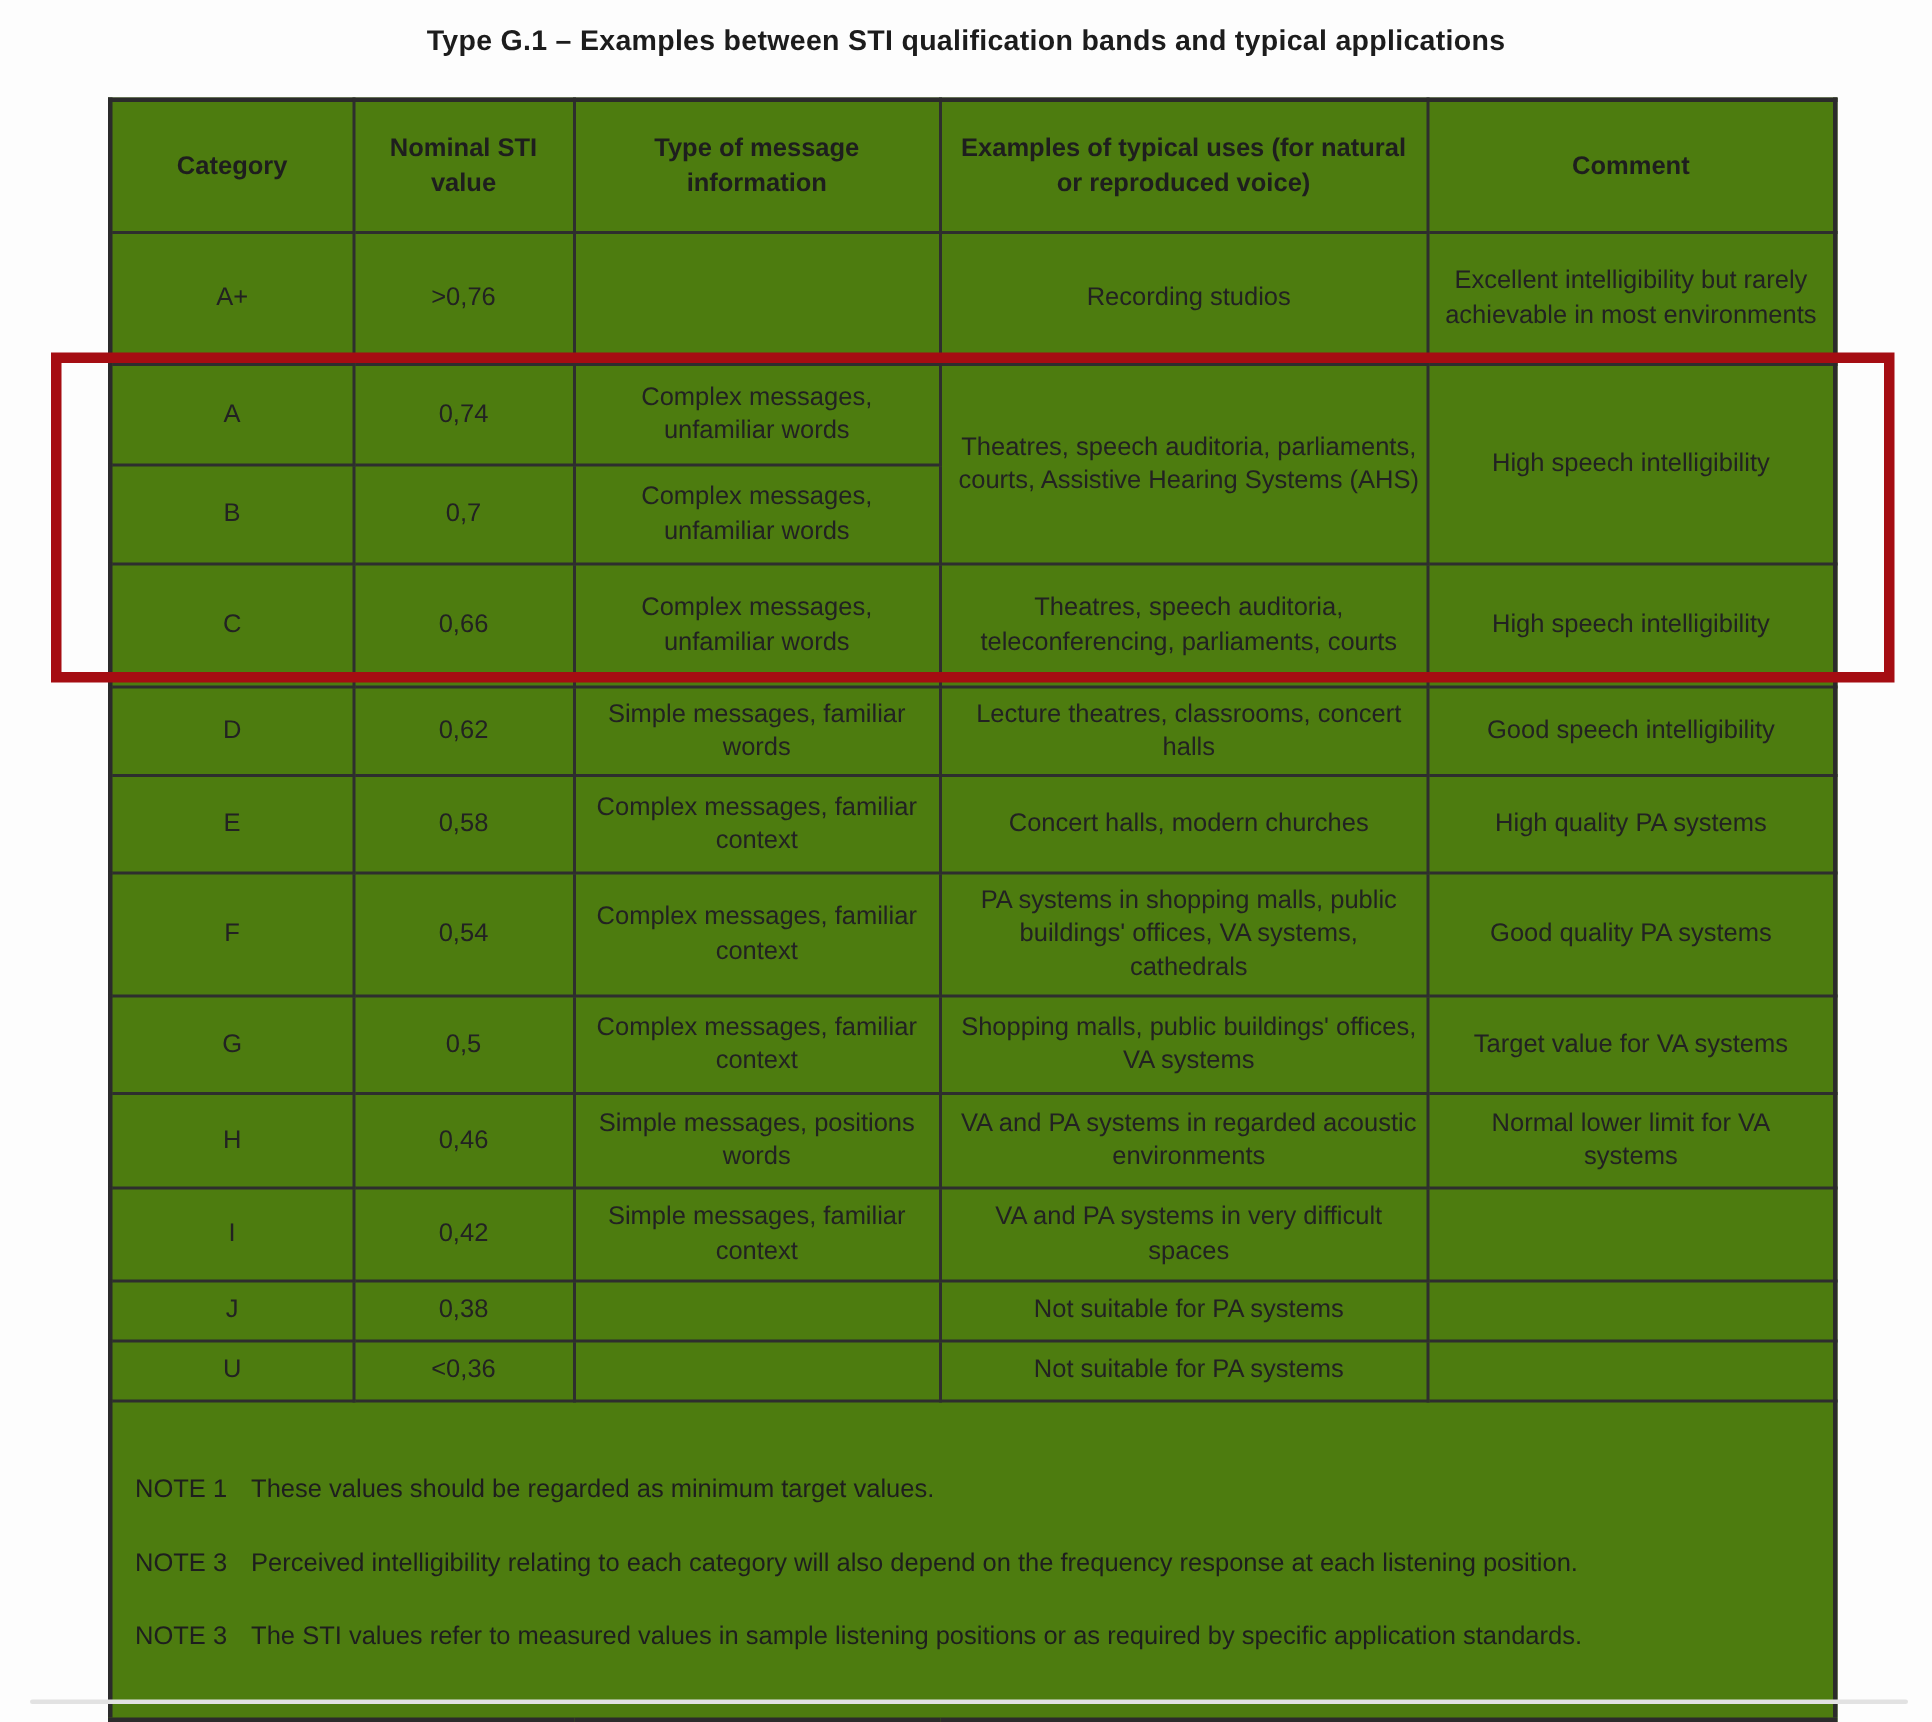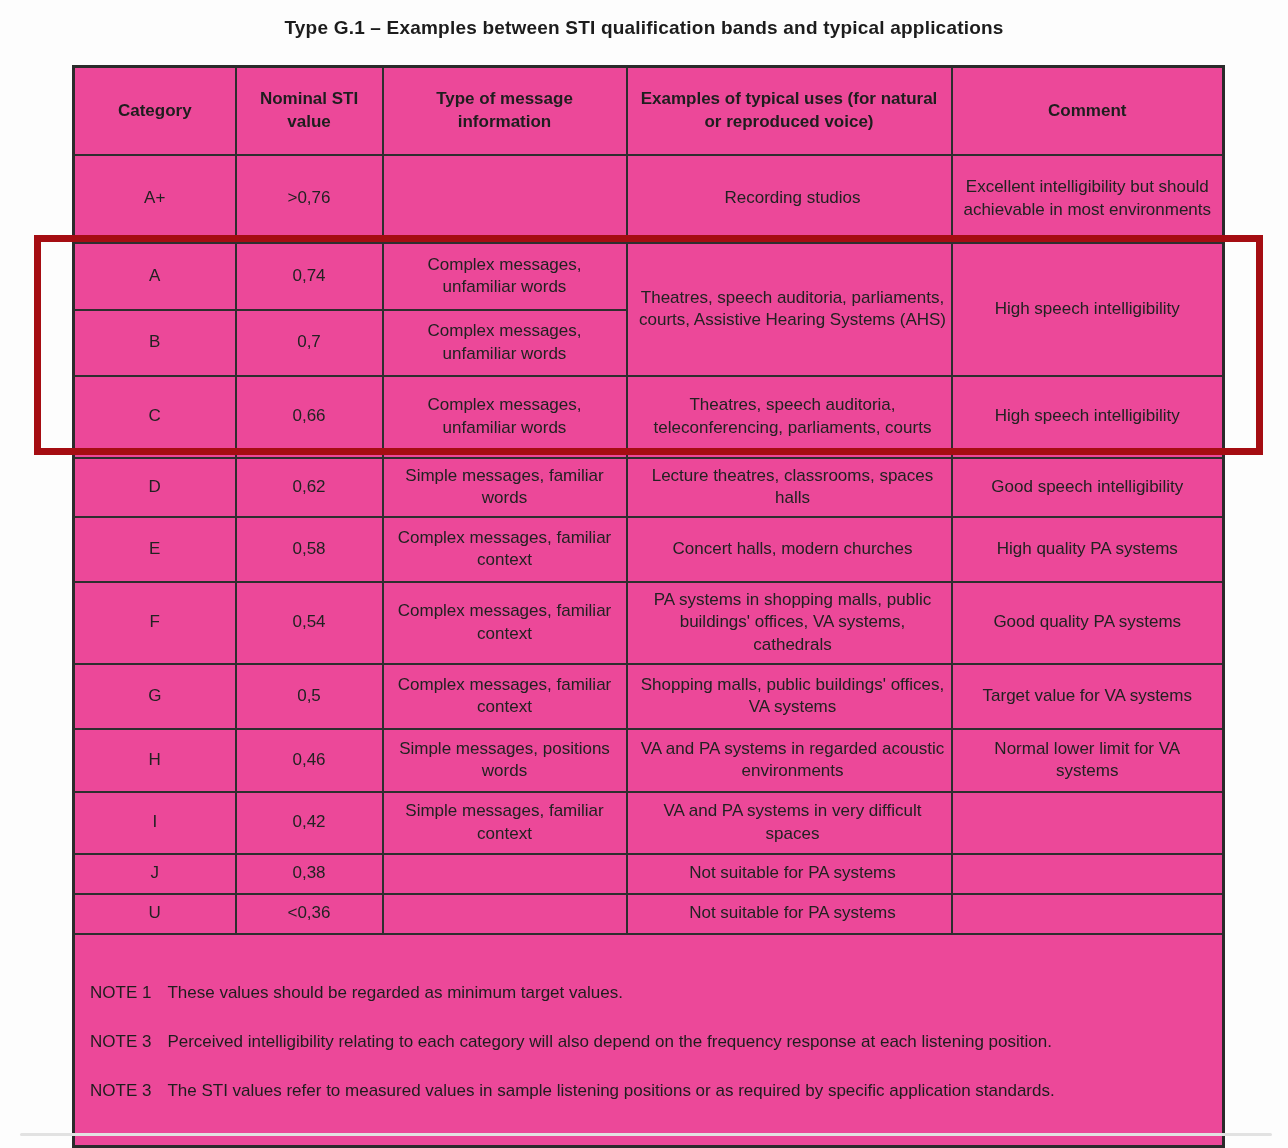--- a/index.html
+++ b/index.html
@@ -23,21 +23,21 @@
     letter-spacing: 0.2px;
   }
 
   table.sti {
     margin: 24px 0 0 72px;
     width: 1150px;
     table-layout: fixed;
     border-collapse: collapse;
     border: 3px solid #2b2b2b;
     border-bottom-width: 5px;
-    background: #ec4899;
+    background: #4d7c0f;
   }
   table.sti th, table.sti td {
     border: 2px solid #2e2e2e;
     font-size: 17px;
     vertical-align: middle;
     line-height: 1.32;
     overflow: hidden;
   }
   table.sti thead tr { height: 88px; }
   table.sti th {
@@ -121,21 +121,21 @@
           <th class="c-examples">Examples of typical uses (for natural or reproduced voice)</th>
           <th class="c-comment">Comment</th>
         </tr>
     </thead>
     <tbody>
         <tr>
           <td class="c-category">A+</td>
           <td class="c-sti">&gt;0,76</td>
           <td class="c-type"></td>
           <td class="c-examples">Recording studios</td>
-          <td class="c-comment">Excellent intelligibility but should achievable in most environments</td>
+          <td class="c-comment">Excellent intelligibility but rarely achievable in most environments</td>
         </tr>
         <tr>
           <td class="c-category">A</td>
           <td class="c-sti">0,74</td>
           <td class="c-type">Complex messages, unfamiliar words</td>
           <td class="c-examples" rowspan="2">Theatres, speech auditoria, parliaments, courts, Assistive Hearing Systems (AHS)</td>
           <td class="c-comment" rowspan="2">High speech intelligibility</td>
         </tr>
         <tr>
           <td class="c-category">B</td>
@@ -146,21 +146,21 @@
           <td class="c-category">C</td>
           <td class="c-sti">0,66</td>
           <td class="c-type">Complex messages, unfamiliar words</td>
           <td class="c-examples">Theatres, speech auditoria, teleconferencing, parliaments, courts</td>
           <td class="c-comment">High speech intelligibility</td>
         </tr>
         <tr>
           <td class="c-category">D</td>
           <td class="c-sti">0,62</td>
           <td class="c-type">Simple messages, familiar words</td>
-          <td class="c-examples">Lecture theatres, classrooms, spaces halls</td>
+          <td class="c-examples">Lecture theatres, classrooms, concert halls</td>
           <td class="c-comment">Good speech intelligibility</td>
         </tr>
         <tr>
           <td class="c-category">E</td>
           <td class="c-sti">0,58</td>
           <td class="c-type">Complex messages, familiar context</td>
           <td class="c-examples">Concert halls, modern churches</td>
           <td class="c-comment">High quality PA systems</td>
         </tr>
         <tr>

